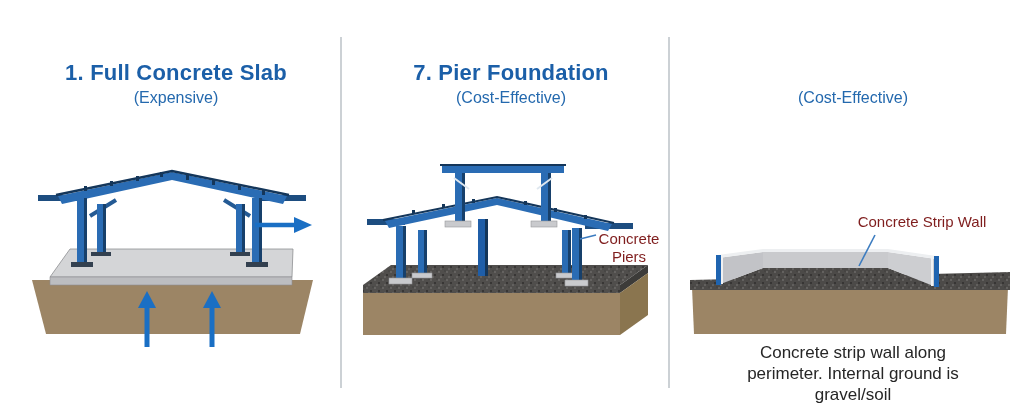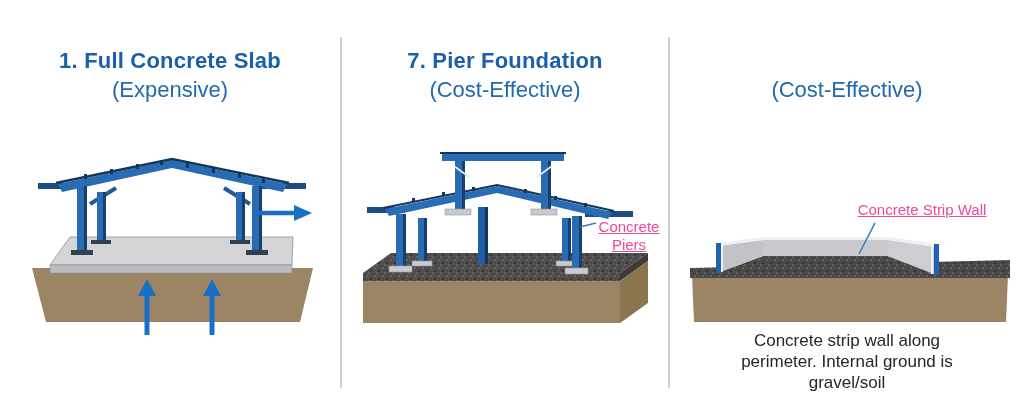--- a/index.html
+++ b/index.html
@@ -1,44 +1,43 @@
 <!DOCTYPE html>
 <html><head>
 <meta charset="utf-8">
 <style>
   html,body{margin:0;padding:0;}
   body{
     width:1024px;height:415px;position:relative;overflow:hidden;
     background:#ffffff;
     font-family:"Liberation Sans", sans-serif;
   }
-  .panel{position:absolute;top:0;height:388px;}
+  .panel{position:absolute;top:12px;height:388px;padding-left:12px;}
   #panel-1{left:0;width:340px;}
   #panel-2{left:342px;width:326px;}
   #panel-3{left:670px;width:354px;}
   .panel-title{
     position:absolute;top:48px;left:0;right:0;text-align:center;
     font-size:22px;font-weight:bold;color:#1b5fa8;letter-spacing:.2px;
   }
   .panel-subtitle{
     position:absolute;top:77px;left:0;right:0;text-align:center;
-    font-size:22px;font-weight:normal;color:#2469ae;
+    font-size:16px;font-weight:normal;color:#2469ae;
   }
   .figure{position:absolute;top:130px;left:0;}
   .caption{
     position:absolute;left:0;right:0;text-align:center;
     font-size:17px;line-height:21px;color:#262626;white-space:pre-line;
   }
   #panel-1 .caption{top:338px;}
   #panel-2 .caption{top:328px;}
   #panel-3 .caption{top:330px;}
   .fig-label{
-    position:absolute;font-size:15px;line-height:18px;color:#ec4899;
+    position:absolute;font-size:15px;line-height:18px;color:#7f1d1d;
     white-space:pre-line;
-    text-decoration:underline;
   }
   #panel-2 .fig-label{left:250px;top:218px;width:74px;text-align:center;}
   #panel-3 .fig-label{left:172px;top:201px;width:160px;text-align:center;}
   .divider{
     position:absolute;top:37px;width:2px;height:351px;background:#ccd1d5;
   }
   #divider-1{left:340px;}
   #divider-2{left:668px;}
 </style>
 </head>

